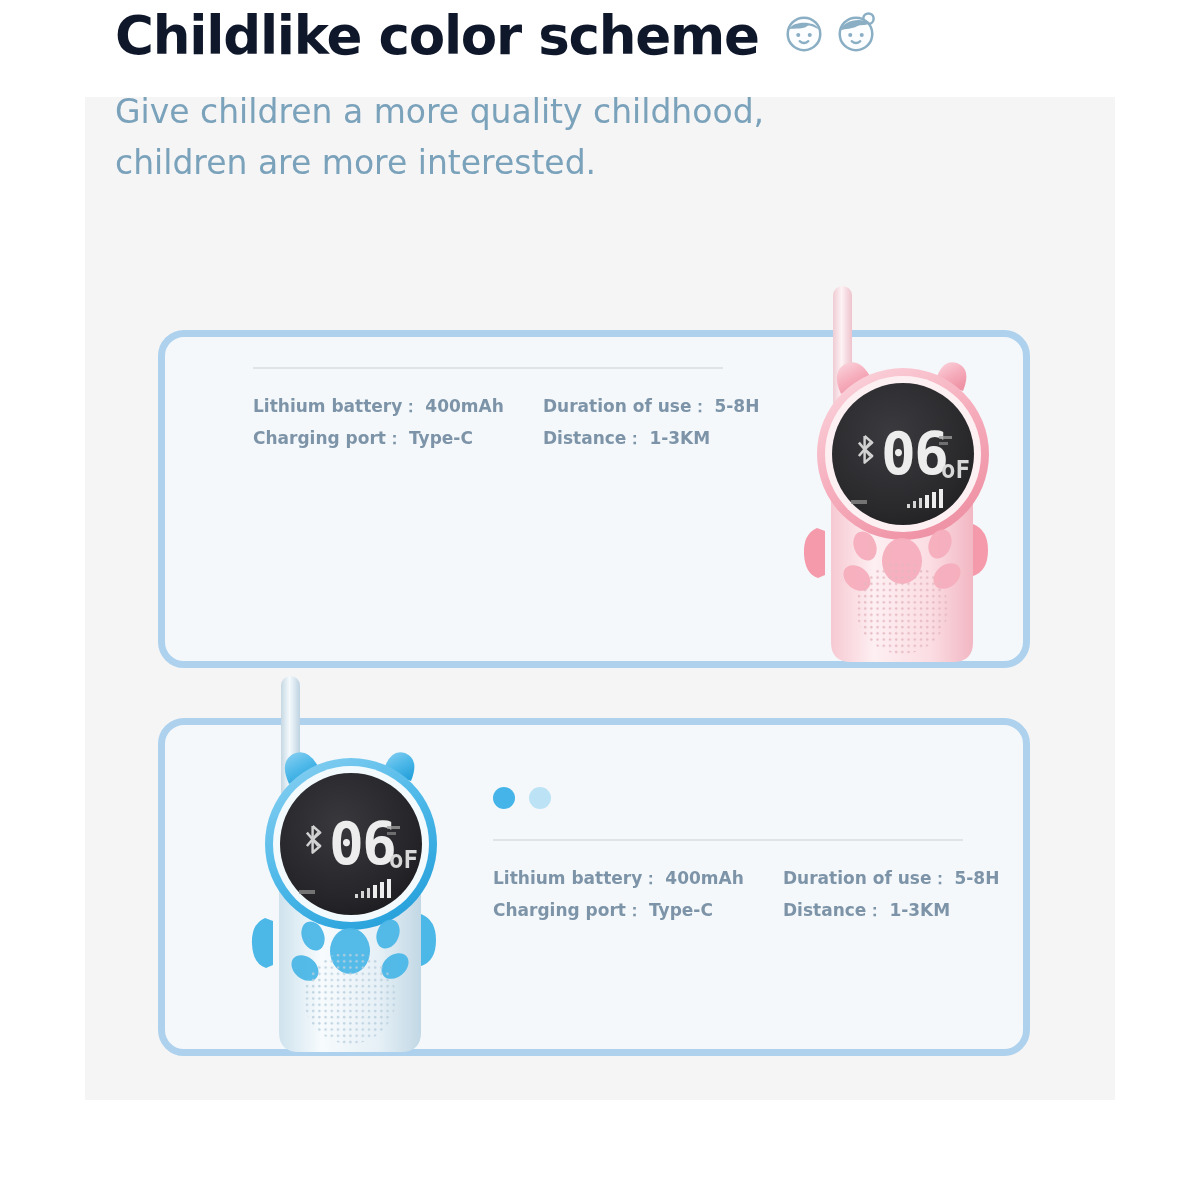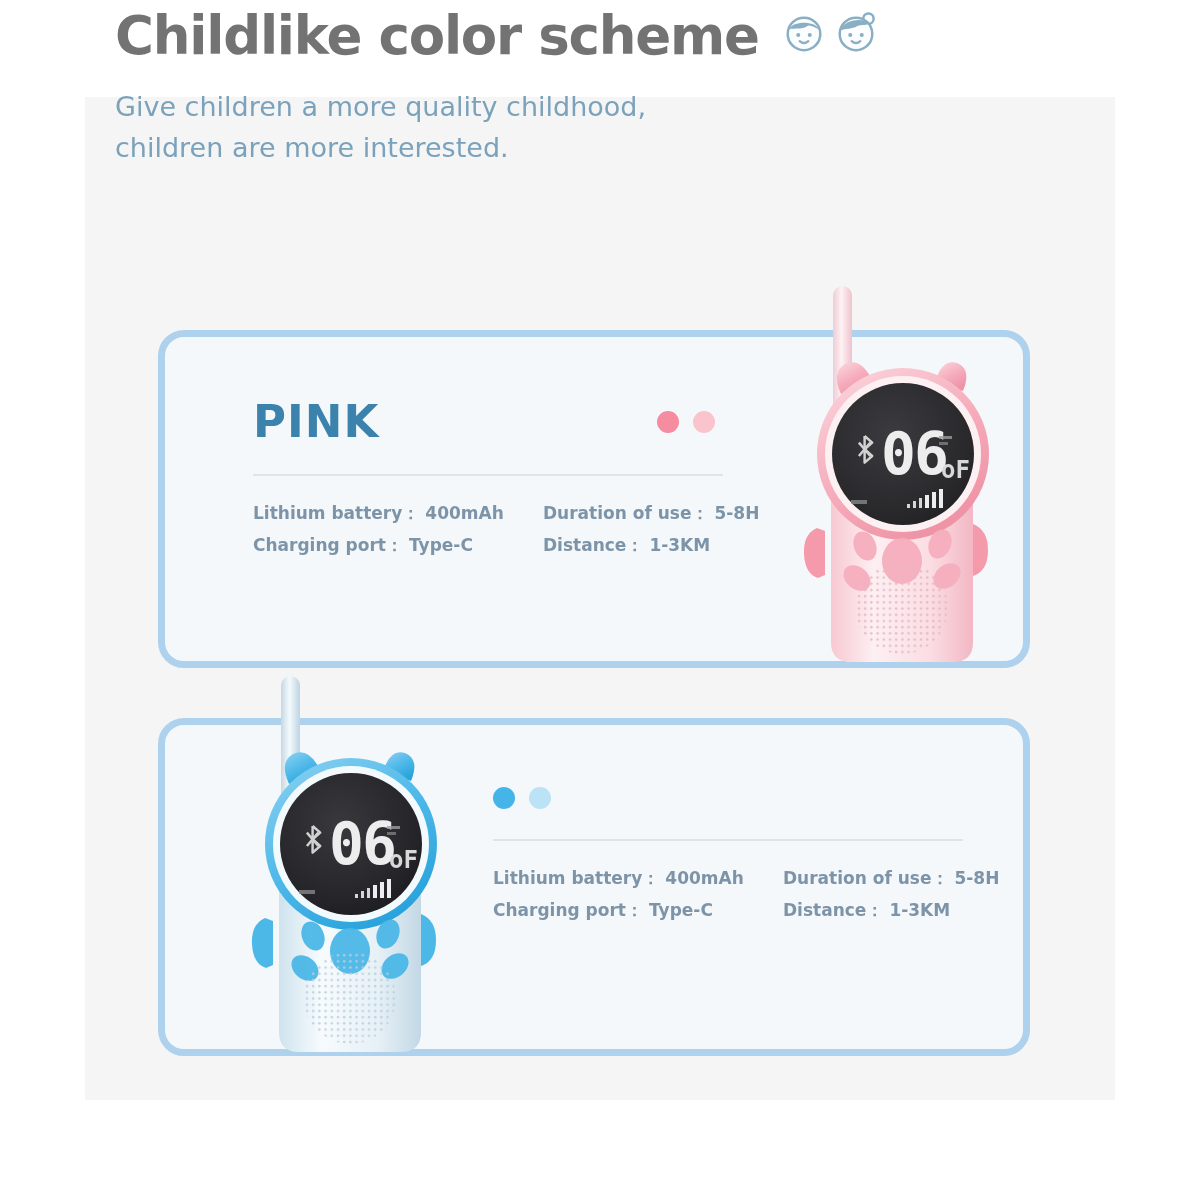--- a/index.html
+++ b/index.html
@@ -40,35 +40,35 @@
   }
   .title-row {
     display: flex;
     align-items: center;
     gap: 22px;
   }
   #page-title {
     font-family: "DejaVu Sans", sans-serif;
     font-size: 53px;
     font-weight: 700;
-    color: #737373;
+    color: #0f172a;
     letter-spacing: -1.2px;
     white-space: nowrap;
     line-height: 1.05;
   }
   .faces {
     display: flex;
     gap: 6px;
     align-items: flex-end;
     padding-bottom: 6px;
   }
   #subtitle {
     margin-top: 22px;
     font-family: "DejaVu Sans", sans-serif;
-    font-size: 27px;
+    font-size: 33px;
     font-weight: 400;
     color: #7ba2bb;
     line-height: 1.55;
     white-space: pre-line;
   }
 
   
   .card {
     position: absolute;
     box-sizing: border-box;
@@ -181,27 +181,20 @@
           <path d="M19.5 32.5 Q24 36.5, 28.5 32.5" fill="none" stroke="#8aaec4" stroke-width="2.4" stroke-linecap="round"></path>
         </svg>
       </div>
     </div>
     <div id="subtitle">Give children a more quality childhood,
 children are more interested.</div>
   </div>
 
   <div class="card" id="card-pink">
     <div class="card-inner">
-      <div class="color-head">
-        <div class="color-name">PINK</div>
-        <div class="swatches">
-          <span class="swatch" style="background:#f58ca0"></span>
-          <span class="swatch" style="background:#fac4cc"></span>
-        </div>
-      </div>
       <div class="divider"></div>
       <div class="spec-grid">
         <div class="spec"><span>Lithium battery：</span><span class="val">400mAh</span></div>
         <div class="spec"><span>Duration of use：</span><span class="val">5-8H</span></div>
         <div class="spec"><span>Charging port：</span><span class="val">Type-C</span></div>
         <div class="spec"><span>Distance：</span><span class="val">1-3KM</span></div>
       </div>
     </div>
   </div>
 

